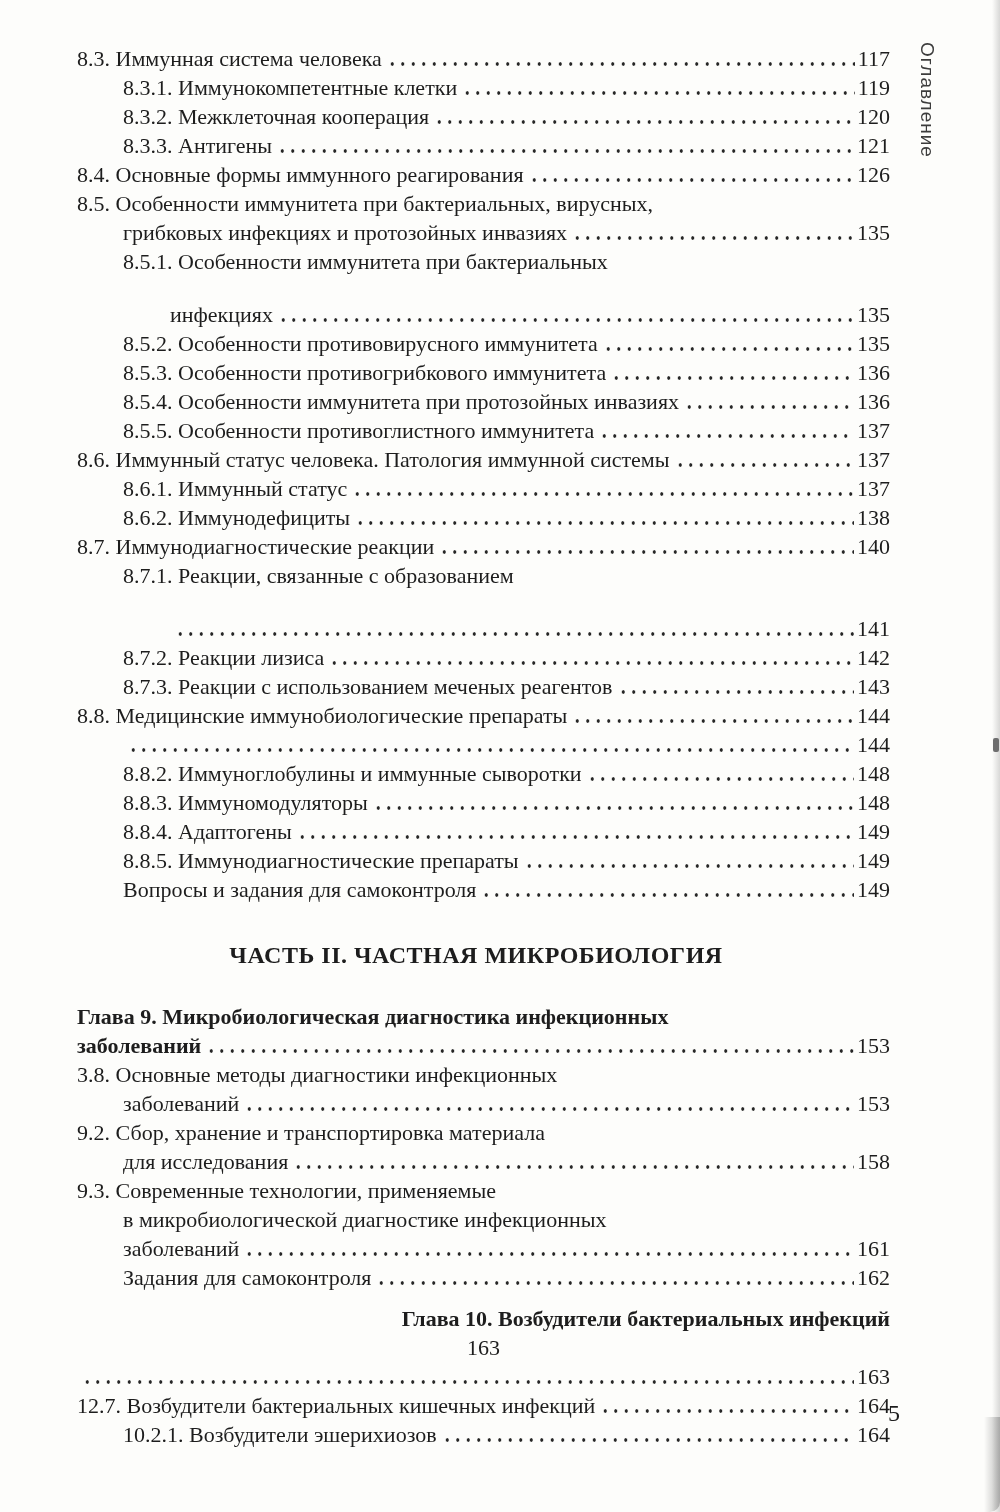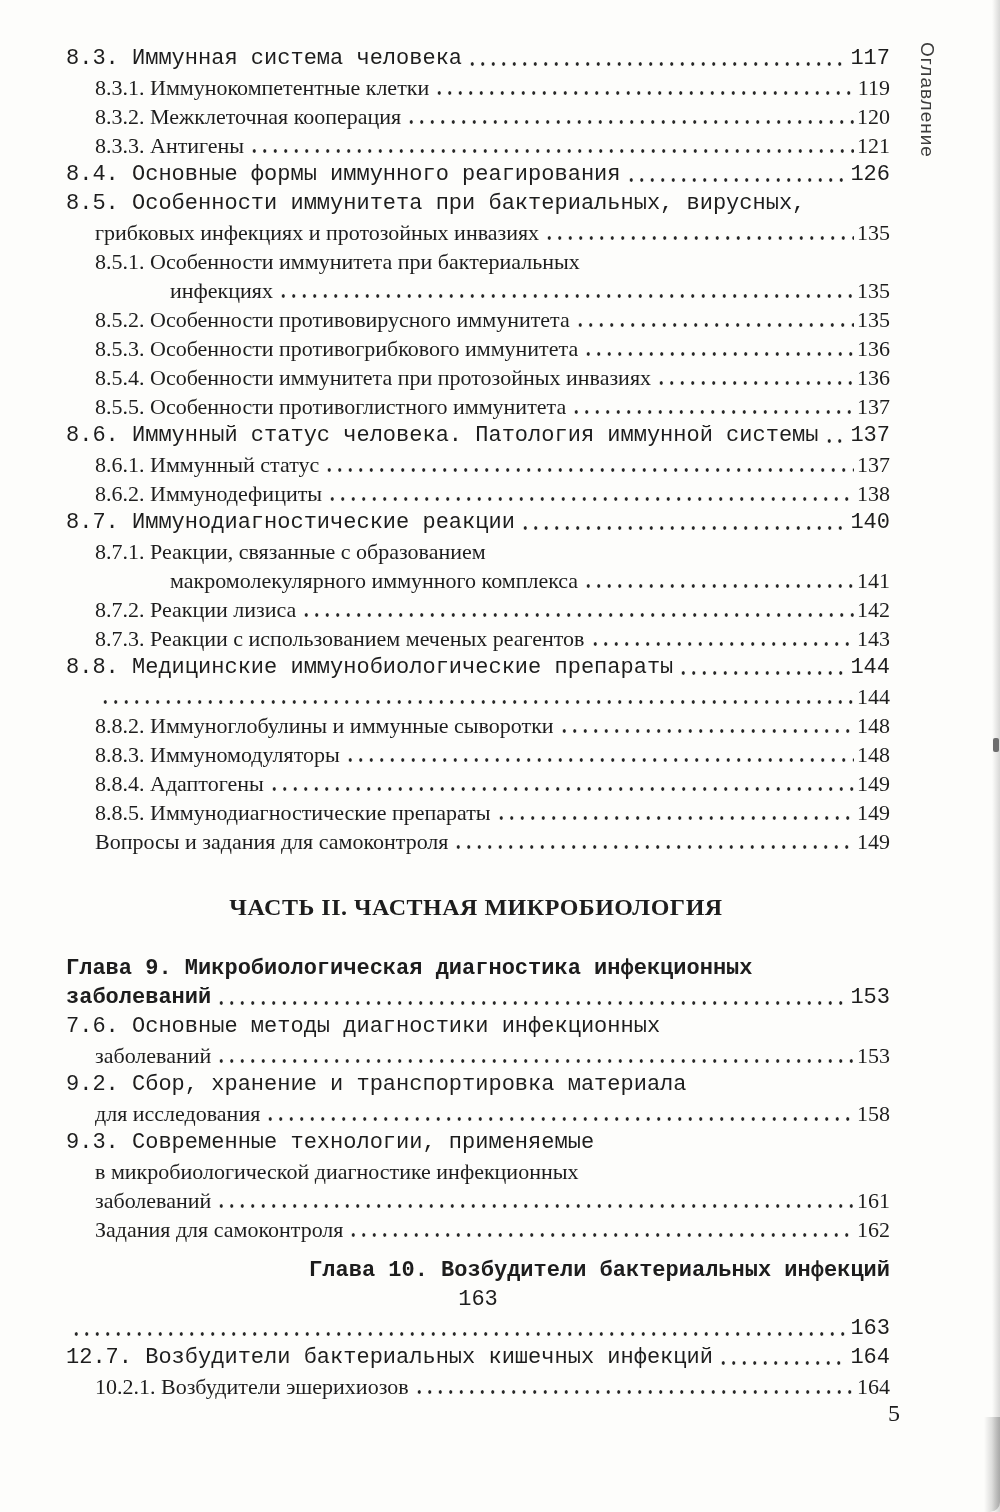--- a/index.html
+++ b/index.html
@@ -18,23 +18,23 @@
     overflow: hidden;
   }
   .toc-line {
     display: flex;
     white-space: nowrap;
     line-height: 29px;
     font-size: 22px;
   }
   .toc-line.bold .toc-text { font-weight: bold; text-align: right; }
   .toc-line.gap { margin-top: 12px; flex-direction: column; }
-  .ind-0 { margin-left: 4px; font-family: Liberation Mono, monospace; }
-  .ind-1 { margin-left: 33px; }
-  .ind-2 { margin-left: 108px; }
+  .ind-0 { margin-left: 15px; }
+  .ind-1 { margin-left: 61px; }
+  .ind-2 { margin-left: 108px; margin-top: 24px; }
   .toc-text { flex: 0 0 auto; }
   .dots {
     flex: 1 1 auto;
     min-width: 6px;
     margin: 0 3px 0 5px;
     background-image: radial-gradient(circle, #262626 1.5px, transparent 1.9px);
     background-size: 10.5px 4px;
     background-repeat: repeat-x;
     background-position: 0 calc(100% - 7px);
   }
@@ -195,21 +195,20 @@
     <span class="dots"></span>
     <span class="pageno">140</span>
   </div>
 
   <div class="toc-line ind-1">
     <span class="toc-text">8.7.1. Реакции, связанные с образованием</span>
 
   </div>
 
   <div class="toc-line ind-2">
-    <span class="toc-text">макромолекулярного иммунного комплекса</span>
     <span class="dots"></span>
     <span class="pageno">141</span>
   </div>
 
   <div class="toc-line ind-1">
     <span class="toc-text">8.7.2. Реакции лизиса</span>
     <span class="dots"></span>
     <span class="pageno">142</span>
   </div>
 
@@ -267,21 +266,21 @@
 
   </div>
 
   <div class="toc-line ind-0 bold">
     <span class="toc-text">заболеваний</span>
     <span class="dots"></span>
     <span class="pageno">153</span>
   </div>
 
   <div class="toc-line ind-0">
-    <span class="toc-text">7.6. Основные методы диагностики инфекционных</span>
+    <span class="toc-text">3.8. Основные методы диагностики инфекционных</span>
 
   </div>
 
   <div class="toc-line ind-1">
     <span class="toc-text">заболеваний</span>
     <span class="dots"></span>
     <span class="pageno">153</span>
   </div>
 
   <div class="toc-line ind-0">

